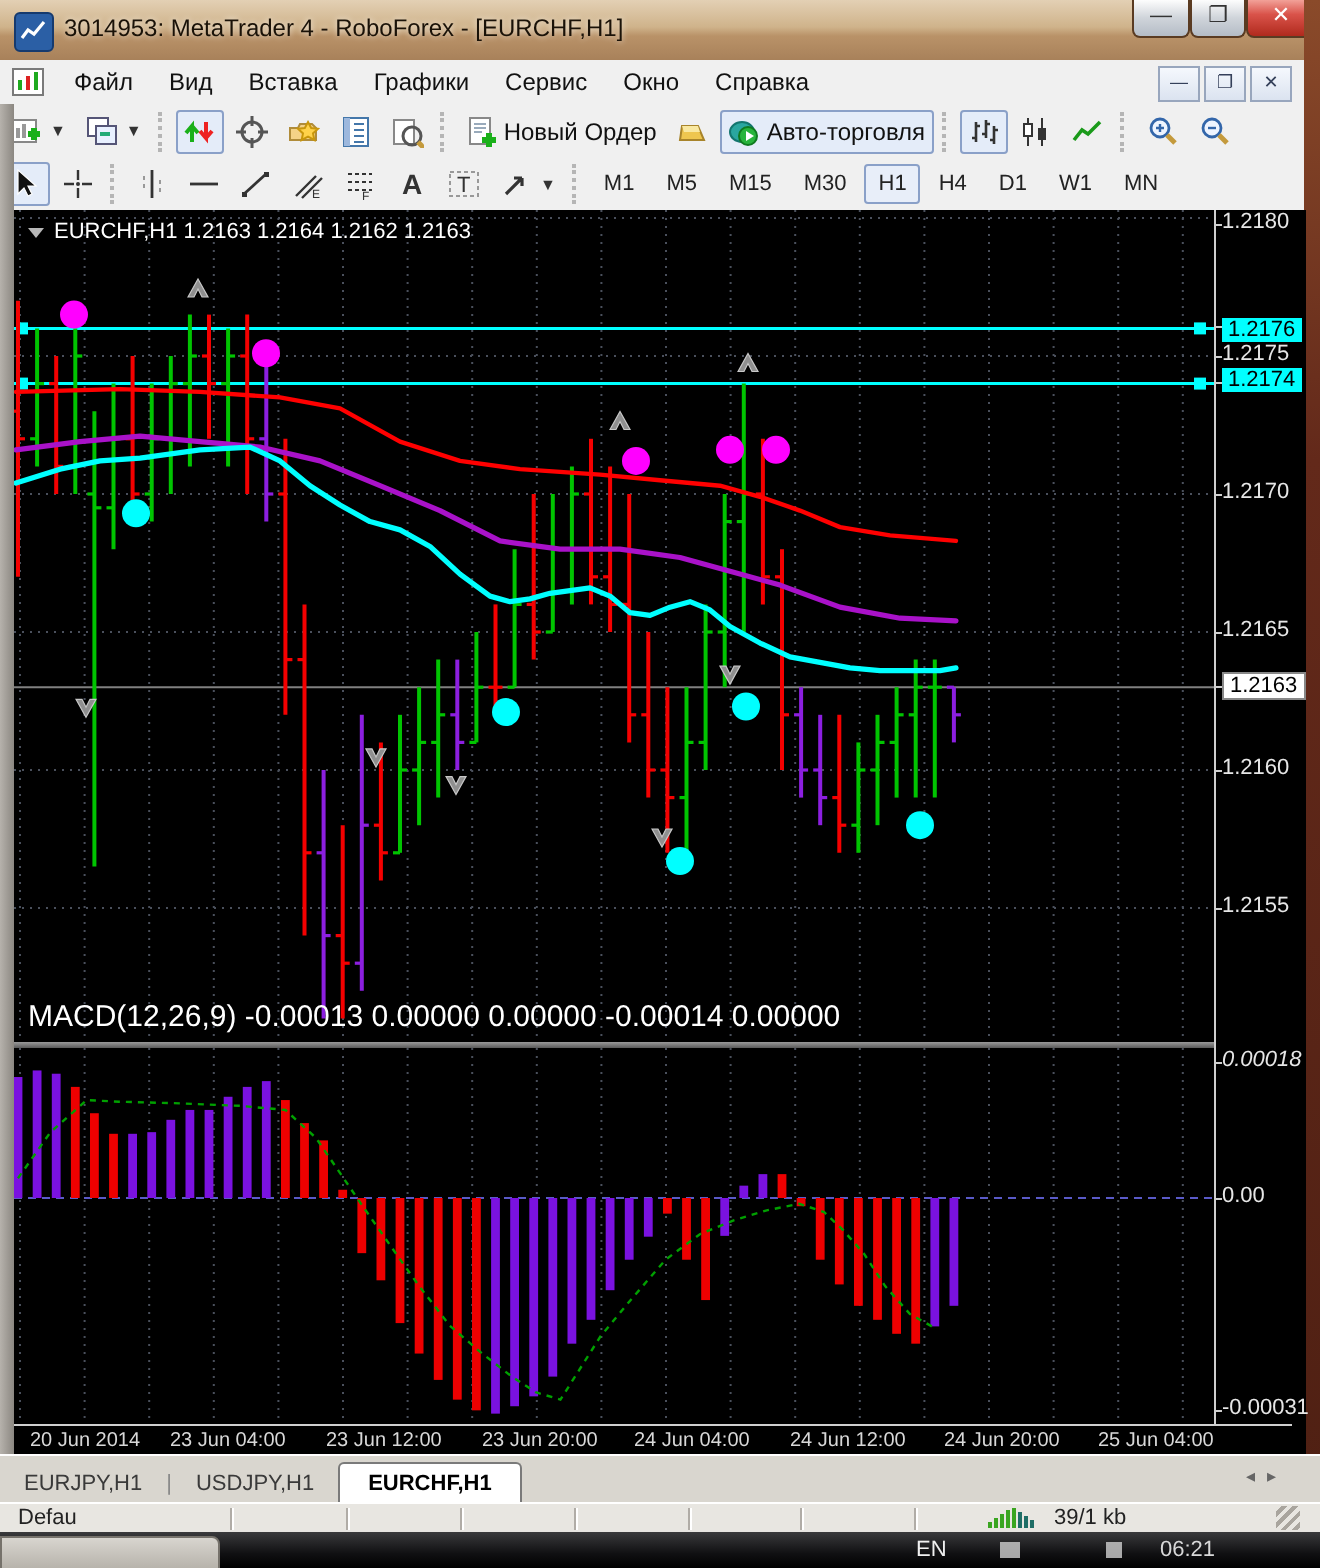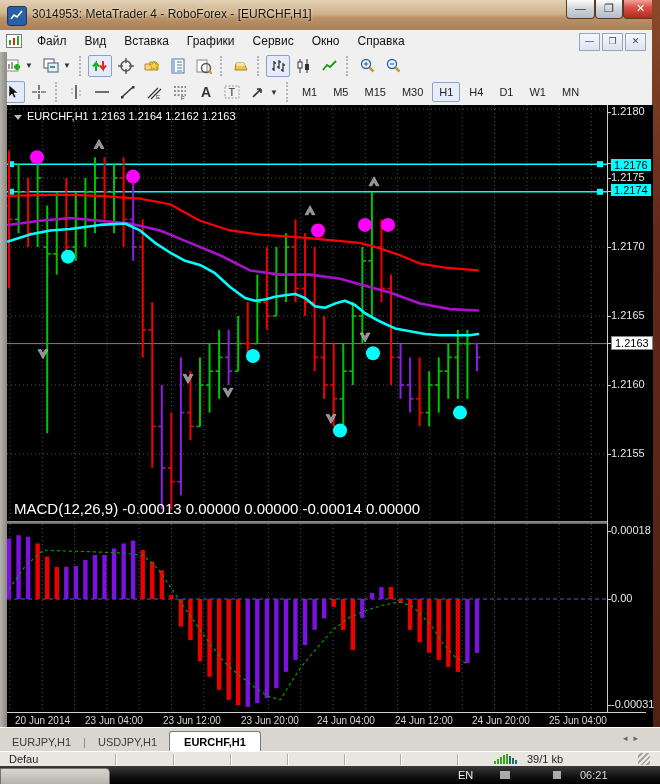--- a/index.html
+++ b/index.html
@@ -171,23 +171,39 @@
       <div class="tbtn">
         <svg width="16" height="16" viewBox="0 0 16 16">
           <rect x="1" y="2" width="10" height="12" fill="#fff" stroke="#888"></rect>
           <circle cx="10" cy="10" r="4.5" fill="none" stroke="#555" stroke-width="1.5"></circle>
           <path d="M13 13l3 3" stroke="#c49a3c" stroke-width="2.5"></path>
         </svg>
       </div>
       <div class="tgrip"></div>
       <div class="tbtn">
         <svg width="16" height="16" viewBox="0 0 16 16">
+          <rect x="2" y="1" width="10" height="13" fill="#fff" stroke="#888"></rect>
+          <path d="M4 4h6M4 6h6M4 8h4" stroke="#9ab" stroke-width="1"></path>
+          <path d="M8 12h7M11.5 8.5v7" stroke="#1ab01a" stroke-width="3"></path>
+        </svg>
+        <span>Новый Ордер</span>
+      </div>
+      <div class="tbtn">
+        <svg width="16" height="16" viewBox="0 0 16 16">
           <polygon points="3,5 11,5 14,12 2,12" fill="#eec64f" stroke="#a8842a"></polygon>
           <polygon points="3,5 11,5 12,8 4,8" fill="#f9e8a0" stroke="none"></polygon>
         </svg>
+      </div>
+      <div class="tbtn pressed">
+        <svg width="16" height="16" viewBox="0 0 16 16">
+          <ellipse cx="7" cy="8" rx="6" ry="5" fill="#2aa6a0" stroke="#13756f"></ellipse>
+          <circle cx="10" cy="10" r="4.5" fill="#27b43c" stroke="#0f7a20"></circle>
+          <polygon points="9,7.5 13,10 9,12.5" fill="#fff"></polygon>
+        </svg>
+        <span>Авто-торговля</span>
       </div>
       <div class="tgrip"></div>
       <div class="tbtn pressed">
         <svg width="16" height="16" viewBox="0 0 16 16">
           <path d="M4 3v10M2 11h2M4 5h2M9 2v9M7 9h2M9 4h2M13 5v9M11 12h2M13 7h2" stroke="#333" stroke-width="1.3" fill="none"></path>
         </svg>
       </div>
       <div class="tbtn">
         <svg width="16" height="16" viewBox="0 0 16 16">
           <path d="M4 1v14M11 1v14" stroke="#333"></path>
@@ -642,19 +658,19 @@
     <div class="axis-label" style="left: 611px; top: 378px;">1.2160</div>
     <div class="axis-tick" style="left: 607px; top: 385px;"></div>
     <div class="axis-label" style="left: 611px; top: 447px;">1.2155</div>
     <div class="axis-tick" style="left: 607px; top: 454px;"></div>
     <div class="axis-label cyan" style="left: 611px; top: 159px;">1.2176</div>
     <div class="axis-tick" style="left: 607px; top: 163.2px;"></div>
     <div class="axis-label cyan" style="left: 611px; top: 183.8px;">1.2174</div>
     <div class="axis-tick" style="left: 607px; top: 190.8px;"></div>
     <div class="axis-label cur" style="left: 611px; top: 335.6px;">1.2163</div>
     <div class="axis-tick" style="left: 607px; top: 342.6px;"></div>
-    <div class="axis-label" style="left: 611px; top: 524px;">0.00018</div>
+    <div class="axis-label" style="left: 611px; top: 524px; font-style: italic;">0.00018</div>
     <div class="axis-tick" style="left: 607px; top: 531px;"></div>
     <div class="axis-label" style="left: 611px; top: 592px;">0.00</div>
     <div class="axis-tick" style="left: 607px; top: 599px;"></div>
     <div class="axis-label" style="left: 611px; top: 698px;">-0.00031</div>
     <div class="axis-tick" style="left: 607px; top: 705px;"></div>
   </div>
 
 </body></html>

